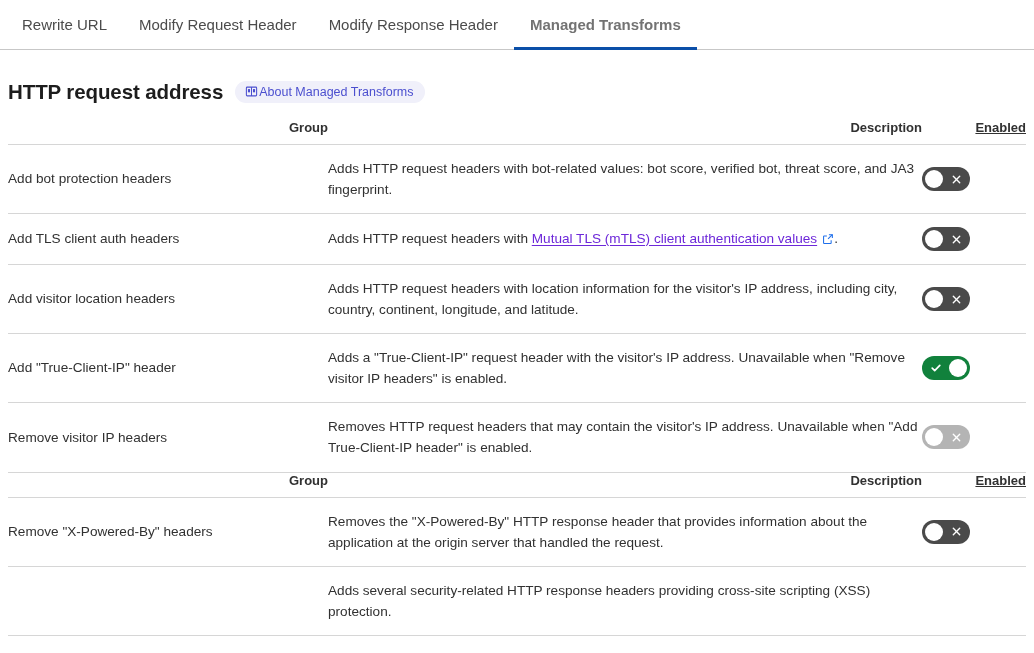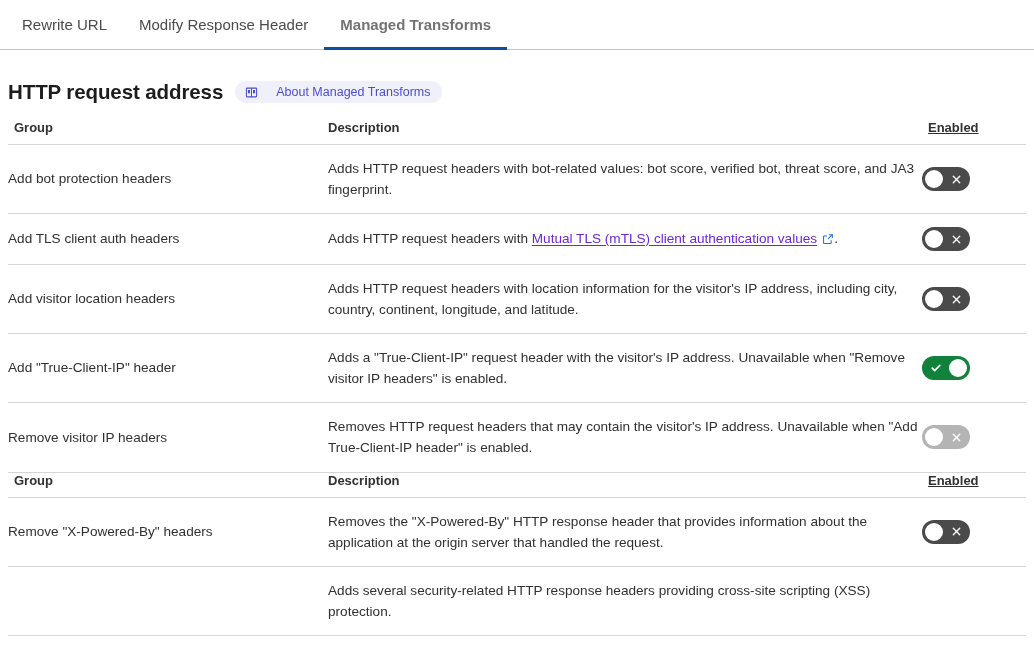--- a/index.html
+++ b/index.html
@@ -58,40 +58,39 @@
   }
   h2.section-title {
     margin: 0;
     font-size: 20.5px;
     font-weight: bold;
     color: #1d1d1d;
     letter-spacing: -0.1px;
   }
   .doc-badge {
     display: inline-flex;
-    align-items: center;
-    gap: 18px;
+    gap: 1px;
     background: #f0f0fa;
     color: #4b4fcf;
     border-radius: 13px;
     padding: 4px 12px 4px 10px;
     font-size: 12.5px;
     cursor: pointer;
     white-space: nowrap;
   }
   .doc-badge svg { display: block; }
 
   
   table.mt {
     width: 100%;
     border-collapse: collapse;
     table-layout: fixed;
   }
   table.mt th {
-    text-align: left;
+    text-align: right;
     font-size: 13px;
     font-weight: bold;
     color: #313131;
     padding: 0 0 9px 0;
     border-bottom: 1px solid #d6d6d6;
   }
   table.mt th.c-group   { width: 320px; padding-left: 6px; }
   table.mt th.c-desc    { width: 594px; }
   table.mt th.c-enabled { width: 104px; padding-left: 6px; text-decoration: underline; }
 
@@ -147,20 +146,21 @@
   .toggle.disabled { background: #b4b4b4; cursor: default; }
   .toggle svg { display: block; }
 </style>
 </head>
 <body>
 
 <div class="page">
 
   <div class="tabbar" id="tabbar">
       <div class="tab">Rewrite URL</div>
+      <div class="tab">Modify Request Header</div>
       <div class="tab">Modify Response Header</div>
       <div class="tab active">Managed Transforms</div>
     </div>
 
   <div class="content" id="content">
       <div class="section">
         <div class="section-head">
           <h2 class="section-title">HTTP request address</h2>
           <span class="doc-badge">
             <span class="icon">

